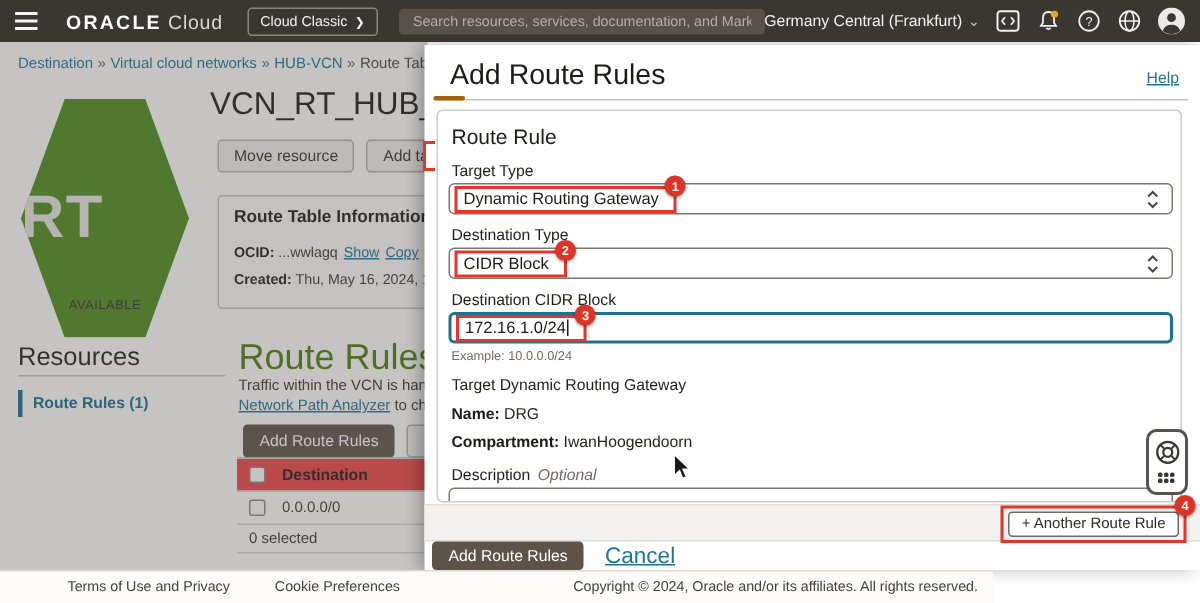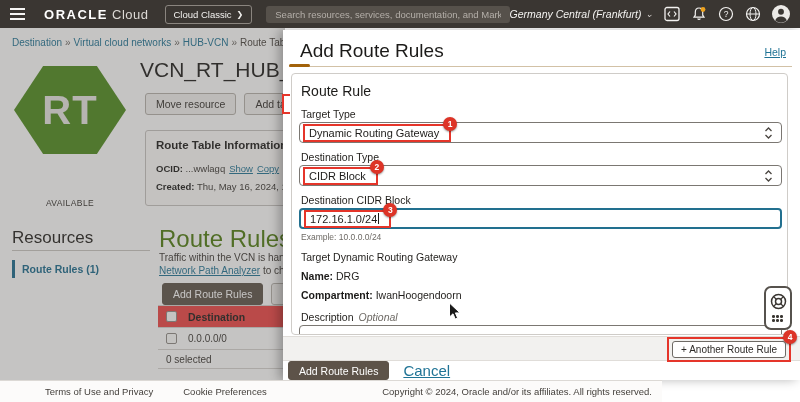--- a/index.html
+++ b/index.html
@@ -14,34 +14,34 @@
   .hamburger span { display:block; height:2px; background:#f6f5f4; }
   .brand { margin-left:19px; font-size:13px; color:#fff; letter-spacing:.5px; white-space:nowrap; }
   .brand b { font-weight:bold; letter-spacing:1.5px; }
   .brand i { font-style:normal; color:#dcd9d5; font-weight:300; }
   .classic-btn { margin-left:16px; border:1px solid #8a857f; border-radius:3px; color:#f3f2f0;
                  font-size:9.5px; padding:3px 8px; white-space:nowrap; cursor:pointer; display:flex; gap:5px; align-items:center;}
   .search-input { margin-left:14px; width:258px; height:17px; background:#56514b; border:none; border-radius:3px;
                   color:#e7e5e2; font-size:9.5px; padding:0 9px; font-family:"Liberation Sans",sans-serif; }
   .search-input::placeholder { color:#b4afa9; }
   .tb-right { margin-left:auto; display:flex; align-items:center; gap:11px; }
-  .region { color:#f3f2f0; font-size:10.5px; display:flex; align-items:center; gap:4px; cursor:pointer; white-space:nowrap;font-style:italic;}
+  .region { color:#f3f2f0; font-size:10.5px; display:flex; align-items:center; gap:4px; cursor:pointer; white-space:nowrap;}
   .region .chev { font-size:9px; color:#d5d2ce; }
   .tb-ic { width:16px; height:16px; display:block; cursor:pointer; }
 
   
   .page-left { position:absolute; left:0; top:28px; width:285px; height:352px; background:#fff; }
   .bc { position:absolute; left:12px; top:9px; font-size:10px; white-space:nowrap; }
   .bc a { color:#1f7395; text-decoration:none; cursor:pointer; }
   .bc .sep { color:#6b6763; margin:0 3px; }
   .bc .cur { color:#4a4540; }
 
-  .hex { position:absolute; left:14px; top:38px; width:112px; height:88px; background:#4e8a1d;
+  .hex { position:absolute; left:14px; top:38px; width:112px; height:159px; background:#4e8a1d;
          clip-path:polygon(26% 0,74% 0,100% 50%,74% 100%,26% 100%,0 50%);
-         display:flex; align-items:center; justify-content:center; }
+         display:flex; align-items:center; }
   .hex span { color:#e8e6e3; font-size:40px; font-weight:bold; letter-spacing:1px; }
   .avail { position:absolute; left:14px; top:170px; width:112px; text-align:center; font-size:8.5px;
            letter-spacing:.4px; color:#33302c; }
 
   .page-title { position:absolute; left:140px; top:30px; font-size:21px; color:#1c1b19; white-space:nowrap; }
   .btnrow1 { position:absolute; left:145px; top:65px; display:flex; gap:8px; }
   .btn-sec { height:22px; padding:0 10px; background:#f3f2f0; border:1px solid #b5b1ab; border-radius:3px;
              font-size:10.5px; color:#332f2b; display:flex; align-items:center; cursor:pointer; white-space:nowrap; }
   .btn-dark { height:22px; padding:0 10px; background:#5d5349; border:1px solid #5d5349; border-radius:3px;
               font-size:10.5px; color:#fff; display:flex; align-items:center; cursor:pointer; white-space:nowrap; }

